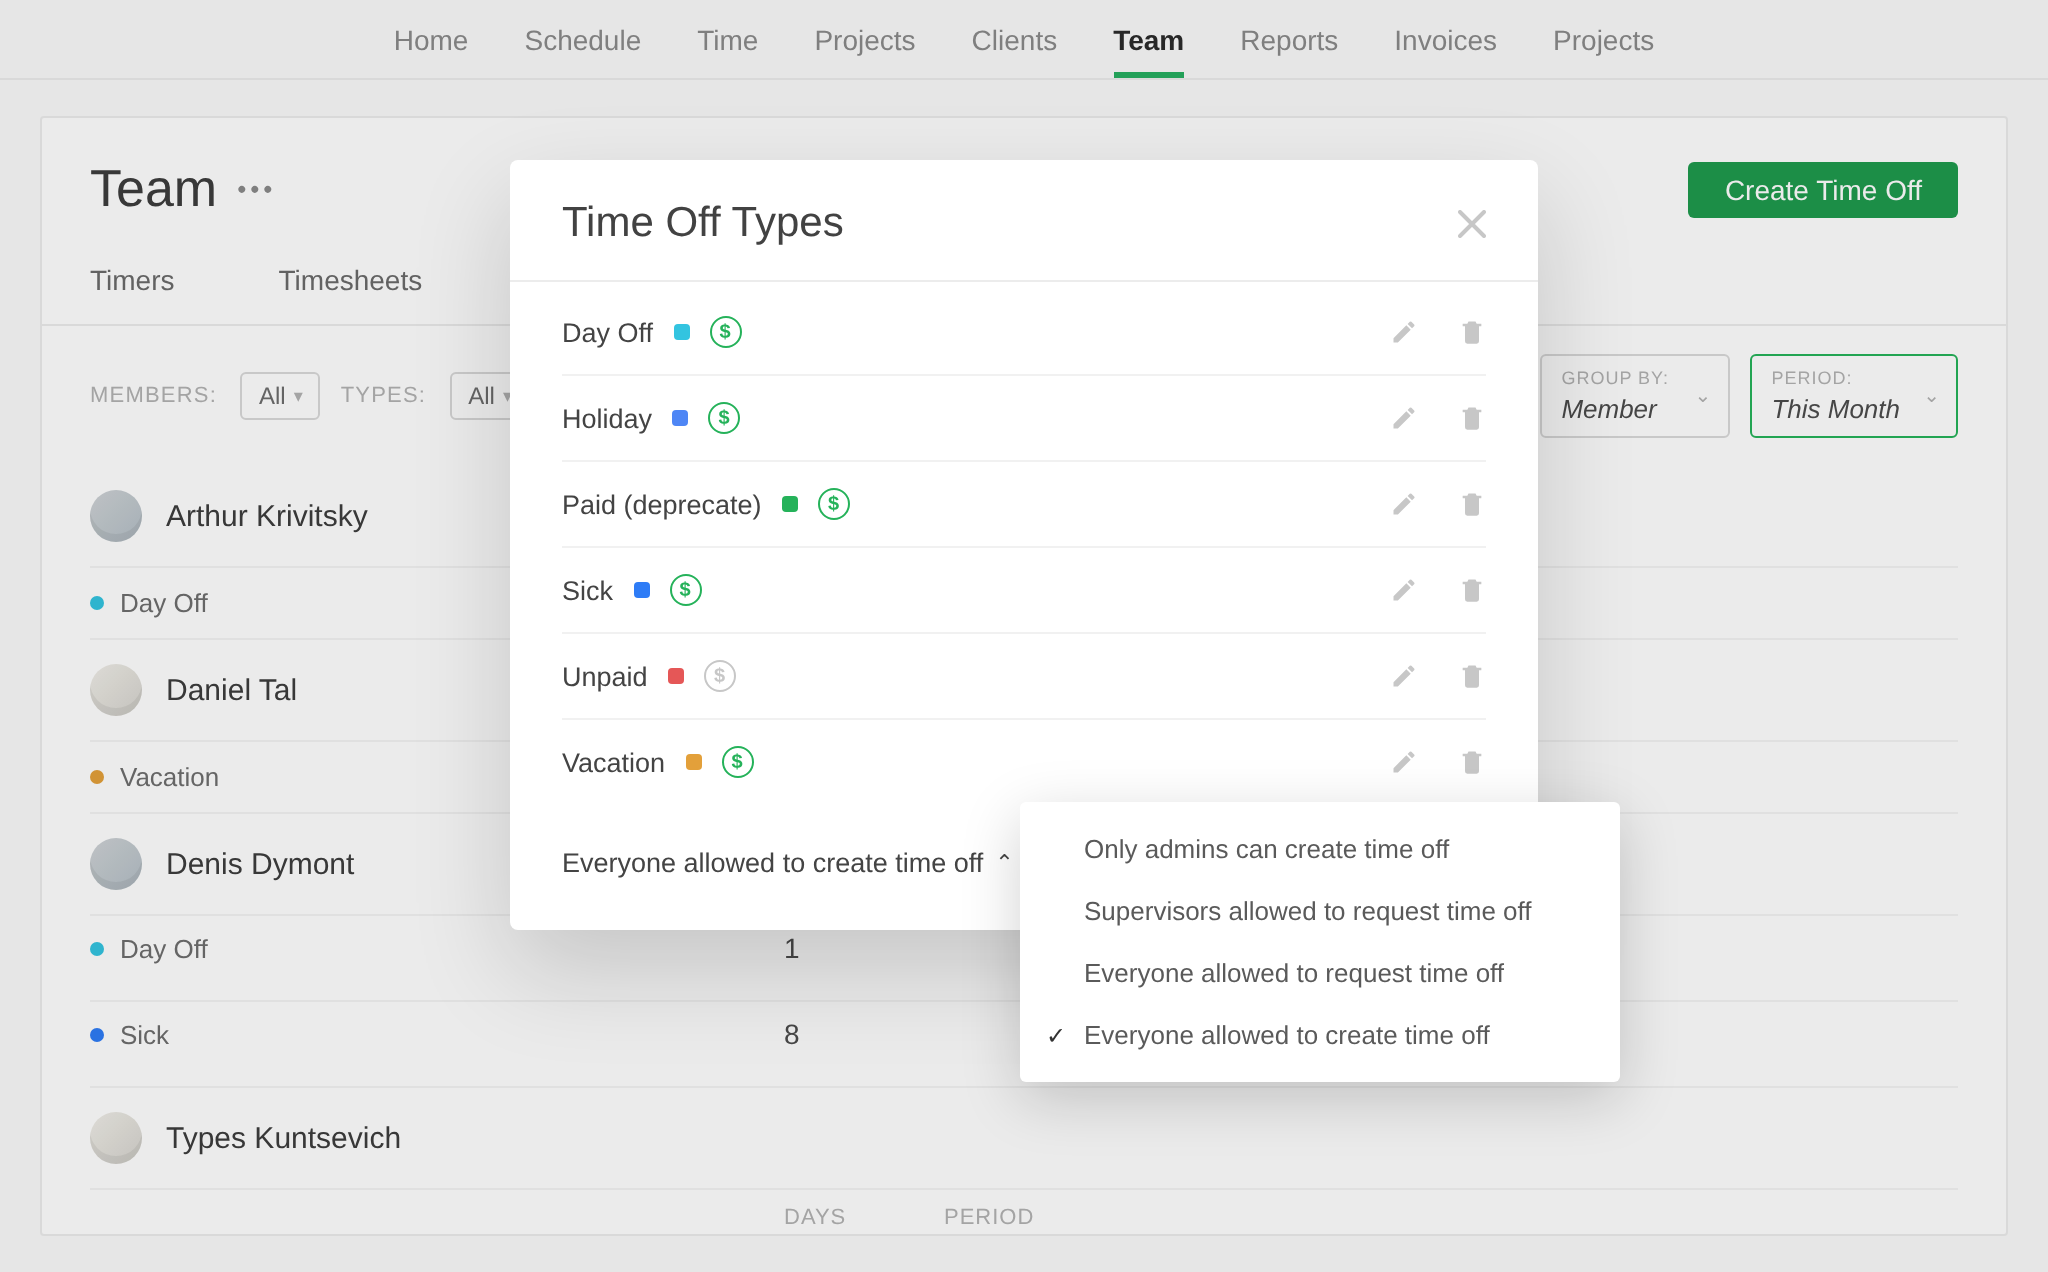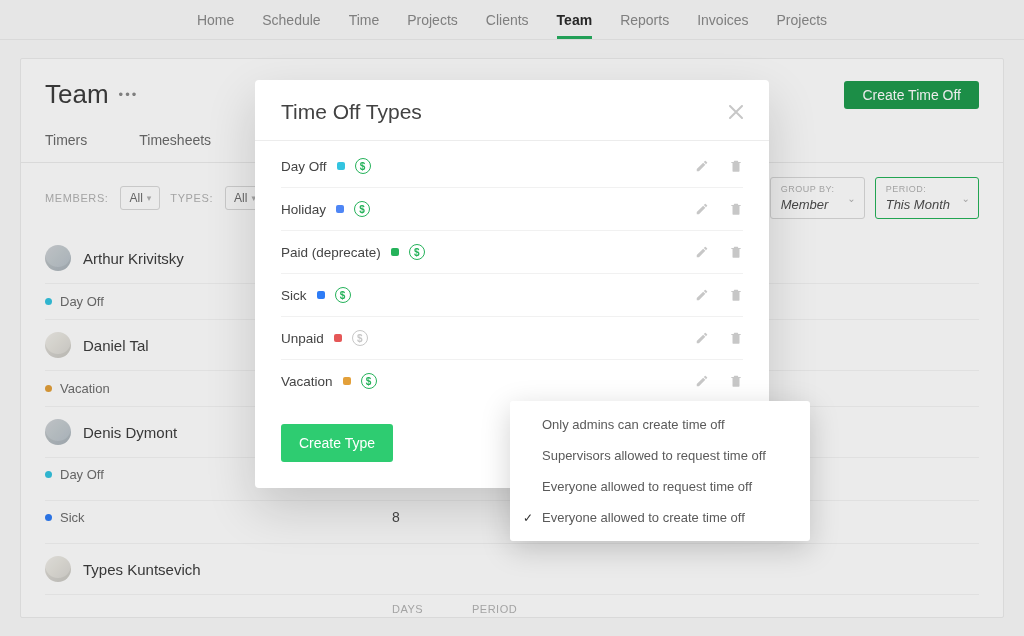--- a/index.html
+++ b/index.html
@@ -421,21 +421,20 @@
           </span>
           <span class="iconbtn">
             <svg width="14" height="14" viewBox="0 0 24 24">
               <path fill="#c7c7c7" d="M6 7h12v13a2 2 0 0 1-2 2H8a2 2 0 0 1-2-2V7zm3-4h6l1 2h4v2H4V5h4l1-2z"></path>
             </svg>
           </span>
         </span>
       </div>
     </div>
   <div class="modal-footer">
-    <button class="create-type-btn">Create Type</button>
     <div class="perm-toggle">
       <span>Everyone allowed to create time off</span>
       <span style="font-size:11px;">⌃</span>
     </div>
   </div>
 </div>
 
 <div class="perm-popup" id="perm-popup">
     <div class="opt">
       <span class="check"></span>

